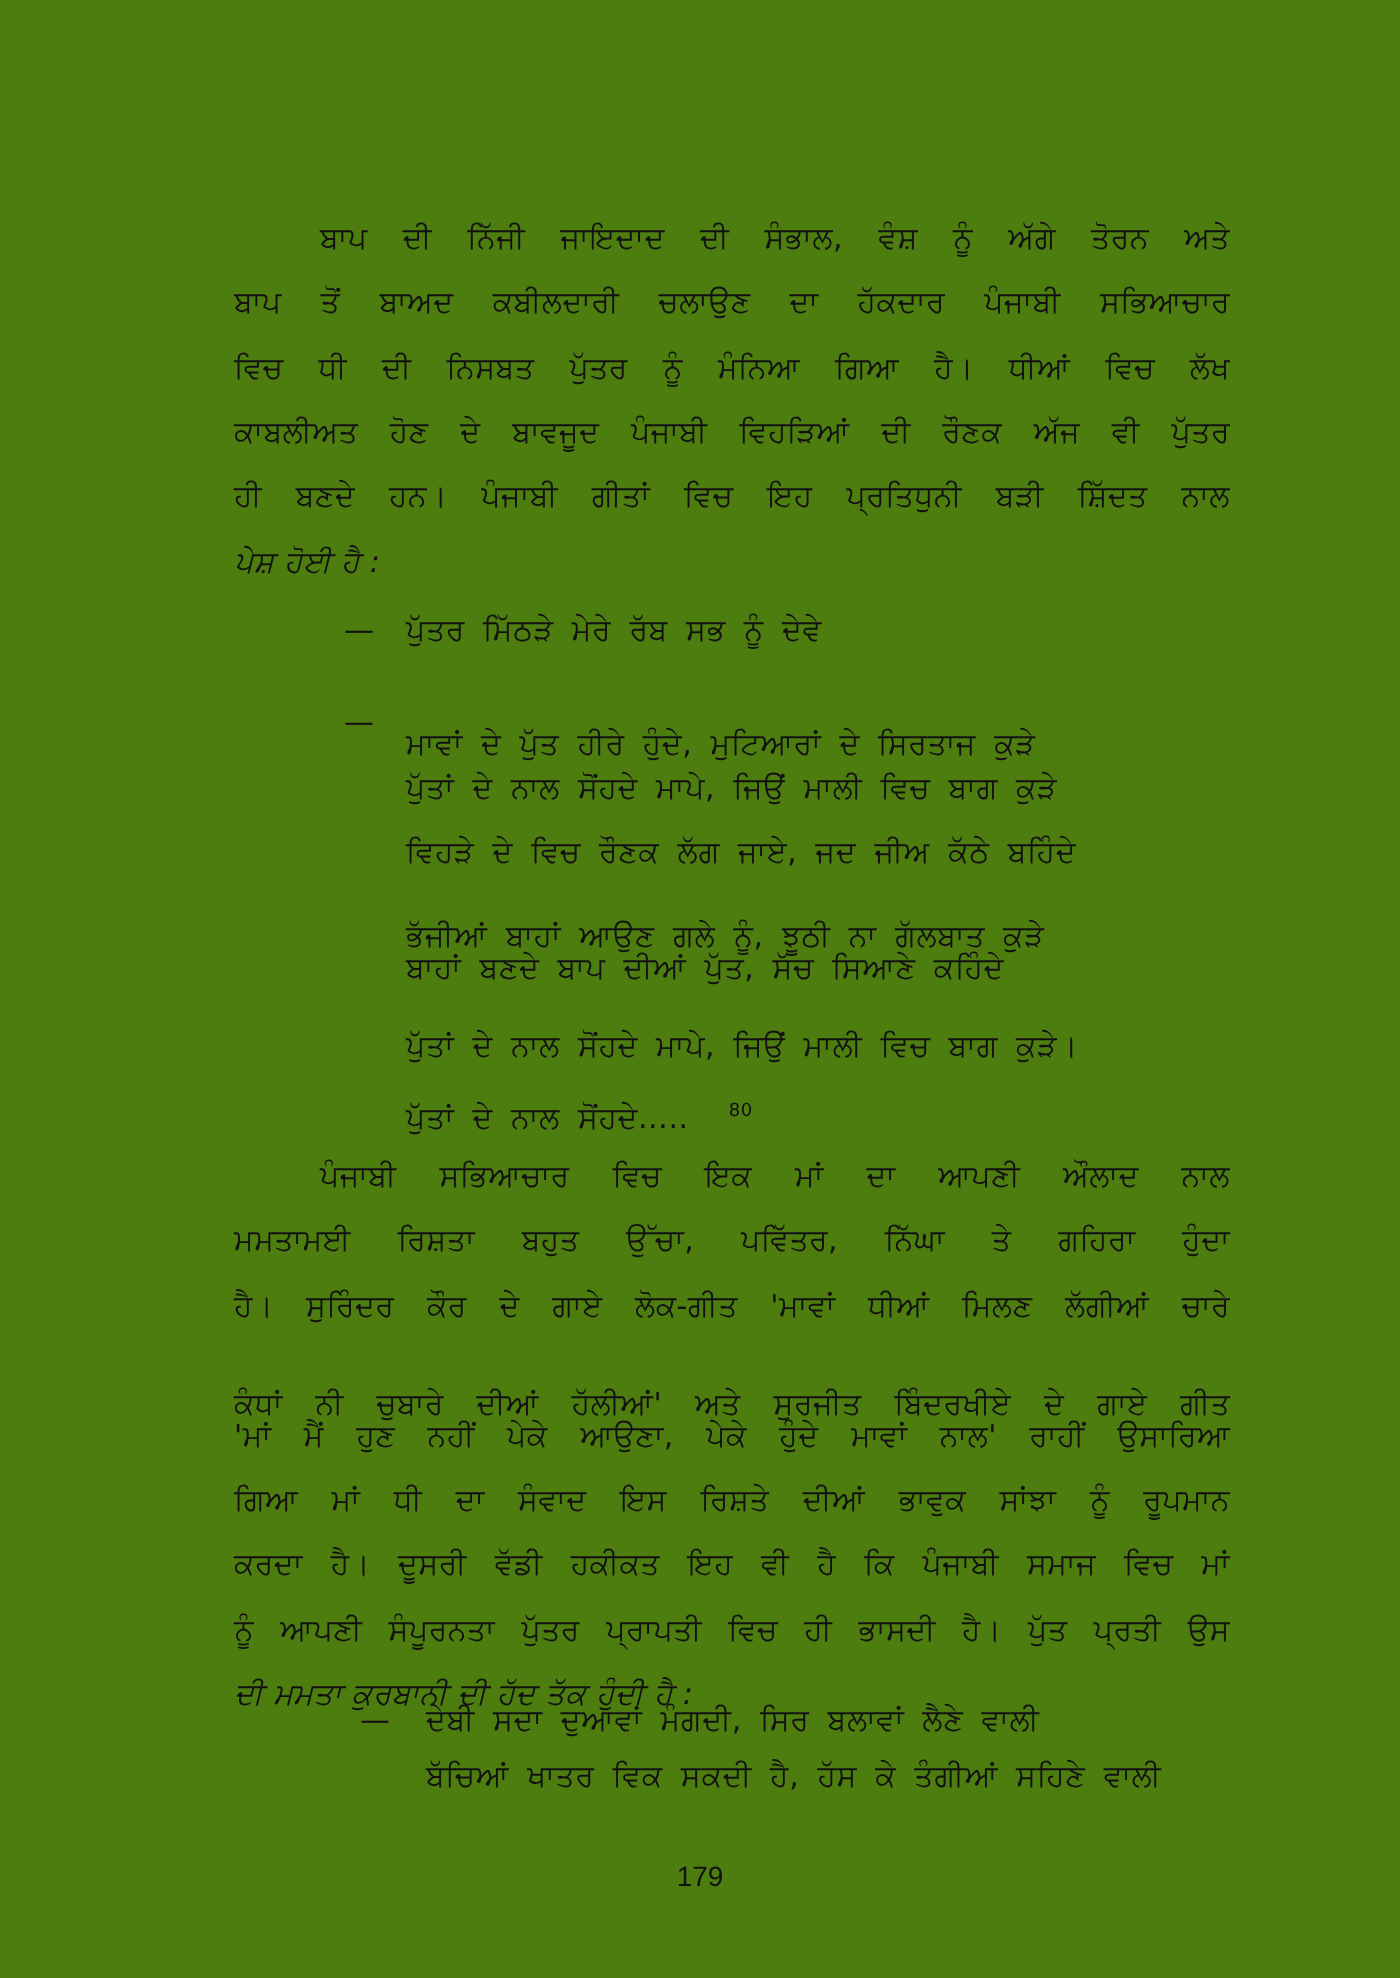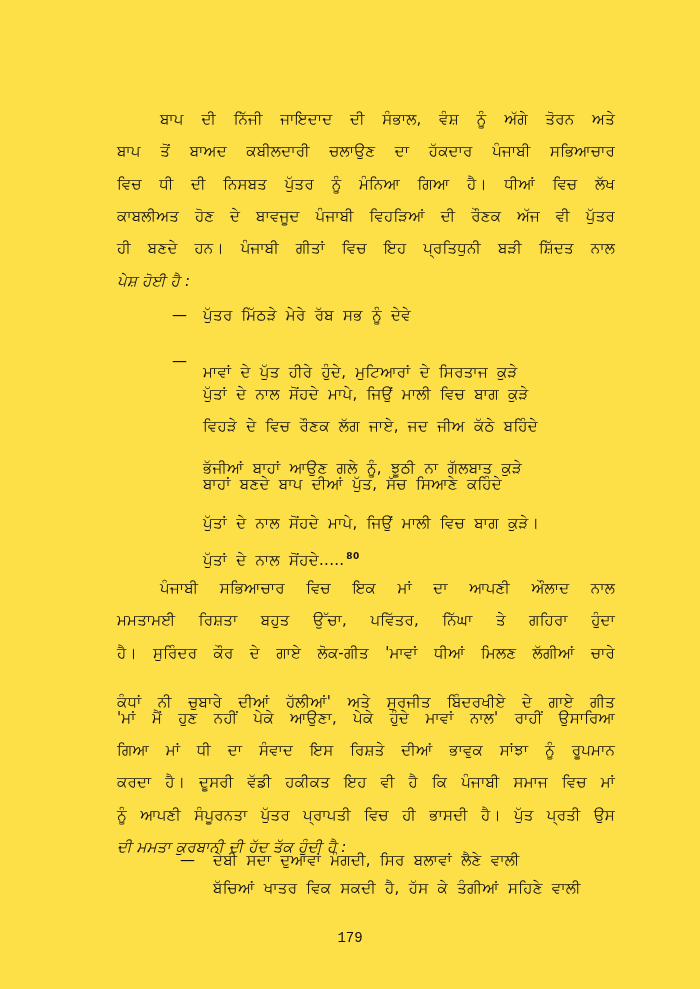--- a/index.html
+++ b/index.html
@@ -1,27 +1,27 @@
 <!DOCTYPE html>
 <html><head>
 <meta charset="utf-8">
 <style>
   html, body { margin: 0; padding: 0; background: #ffffff; }
   body { width: 700px; height: 989px; position: relative; overflow: hidden;
          font-family: "DejaVu Sans", sans-serif; color: #111; }
-  .page { position: absolute; left: 0; top: 0; width: 700px; height: 989px; background: #fde047; }
+  .page { position: absolute; left: 0; top: 0; width: 700px; height: 989px; background: #4d7c0f; }
   .line { position: absolute; left: 117px; width: 498px; font-size: 15px; line-height: 20px;
           white-space: nowrap; text-align: justify; text-align-last: justify; letter-spacing: 0.2px; }
   .line.first { left: 160px; width: 455px; }
   .line.last { text-align-last: left; font-style: italic; }
   .verse { position: absolute; font-size: 15px; line-height: 20px; white-space: nowrap; letter-spacing: 0.3px; word-spacing: 4px; }
   .dash { position: absolute; font-size: 15px; line-height: 20px; }
-  .sup { font-size: 9px; vertical-align: super; font-weight: bold; margin-left: 2px; }
+  .sup { font-size: 9px; vertical-align: super; font-weight: normal; margin-left: 20px; }
   .pageno { position: absolute; left: 0; width: 700px; top: 930px; text-align: center;
-            font-family: Liberation Mono, monospace; font-size: 14px; }
+            font-family: Liberation Sans, sans-serif; font-size: 14px; }
 </style>
 </head>
 <body>
 
 <div class="page">
 
   <div>
     <div class="line first" style="top:109px">ਬਾਪ ਦੀ ਨਿੱਜੀ ਜਾਇਦਾਦ ਦੀ ਸੰਭਾਲ, ਵੰਸ਼ ਨੂੰ ਅੱਗੇ ਤੋਰਨ ਅਤੇ</div>
     <div class="line" style="top:141px">ਬਾਪ ਤੋਂ ਬਾਅਦ ਕਬੀਲਦਾਰੀ ਚਲਾਉਣ ਦਾ ਹੱਕਦਾਰ ਪੰਜਾਬੀ ਸਭਿਆਚਾਰ</div>
     <div class="line" style="top:174px">ਵਿਚ ਧੀ ਦੀ ਨਿਸਬਤ ਪੁੱਤਰ ਨੂੰ ਮੰਨਿਆ ਗਿਆ ਹੈ। ਧੀਆਂ ਵਿਚ ਲੱਖ</div>

